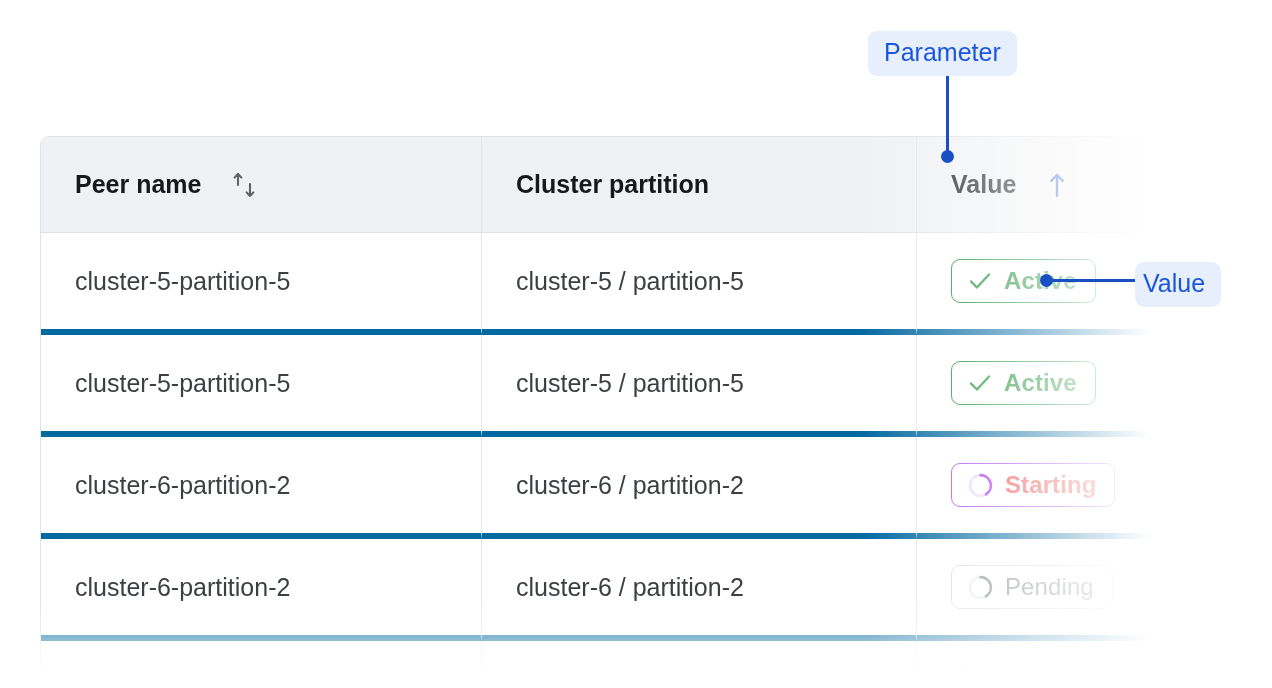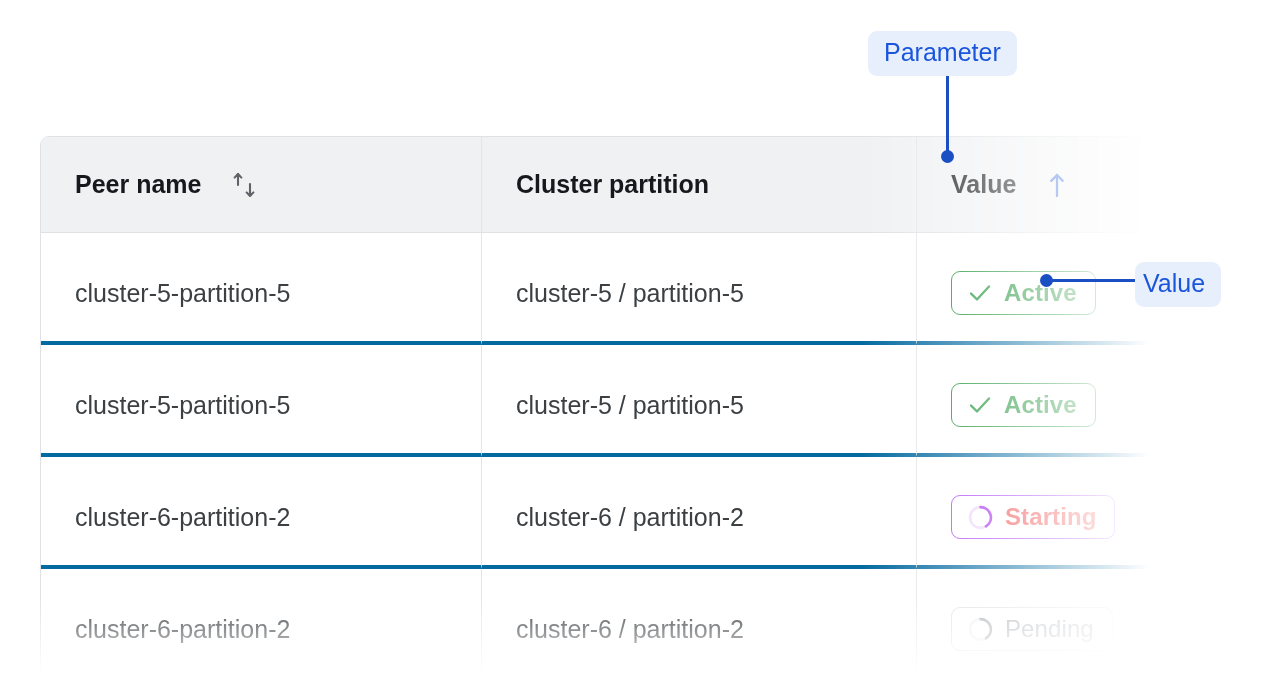--- a/index.html
+++ b/index.html
@@ -52,24 +52,24 @@
     color: #16181d;
     border-bottom: 1px solid #dfe1e5;
     vertical-align: middle;
     white-space: nowrap;
   }
   #data-table thead th:first-child { border-top-left-radius: 8px; }
   #data-table thead th + th,
   #data-table tbody td + td { border-left: 1px solid #e3e5e8; }
   #data-table tbody td {
     height: 96px;
-    padding: 12px 0 0 34px;
+    padding: 0 0 0 34px;
     font-size: 25px;
     color: #3c4043;
-    border-bottom: 4px solid #0369a1;
+    border-bottom: 6px solid #0369a1;
     vertical-align: middle;
     white-space: nowrap;
   }
   tr.muted td { color: #b0b4ba; }
 
   .th-inner { display: flex; align-items: center; gap: 31px; }
 
   .sort-both { width: 26px; height: 30px; display: block; }
   .sort-up   { width: 20px; height: 28px; display: block; }
 

